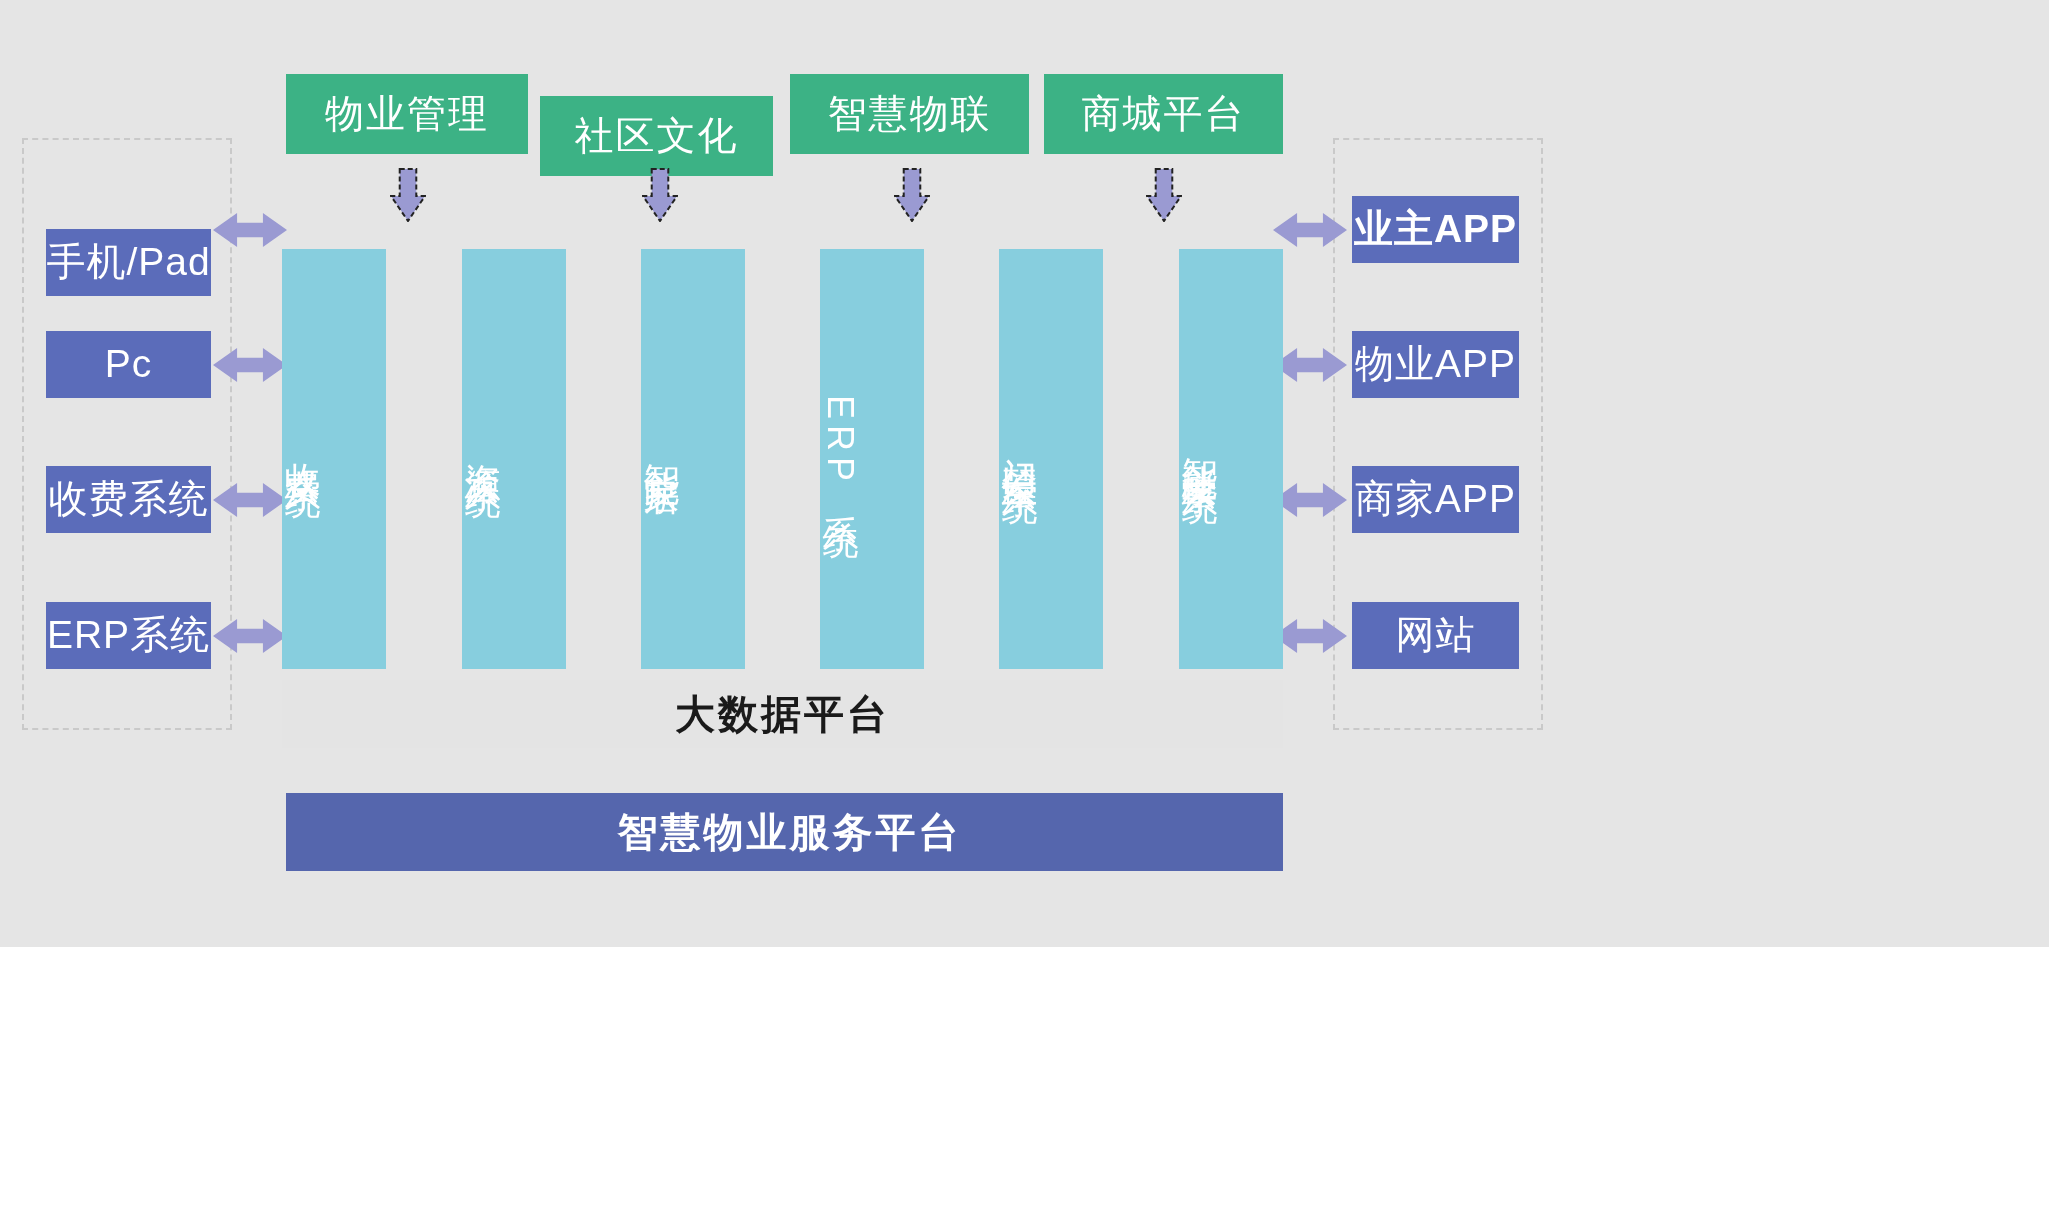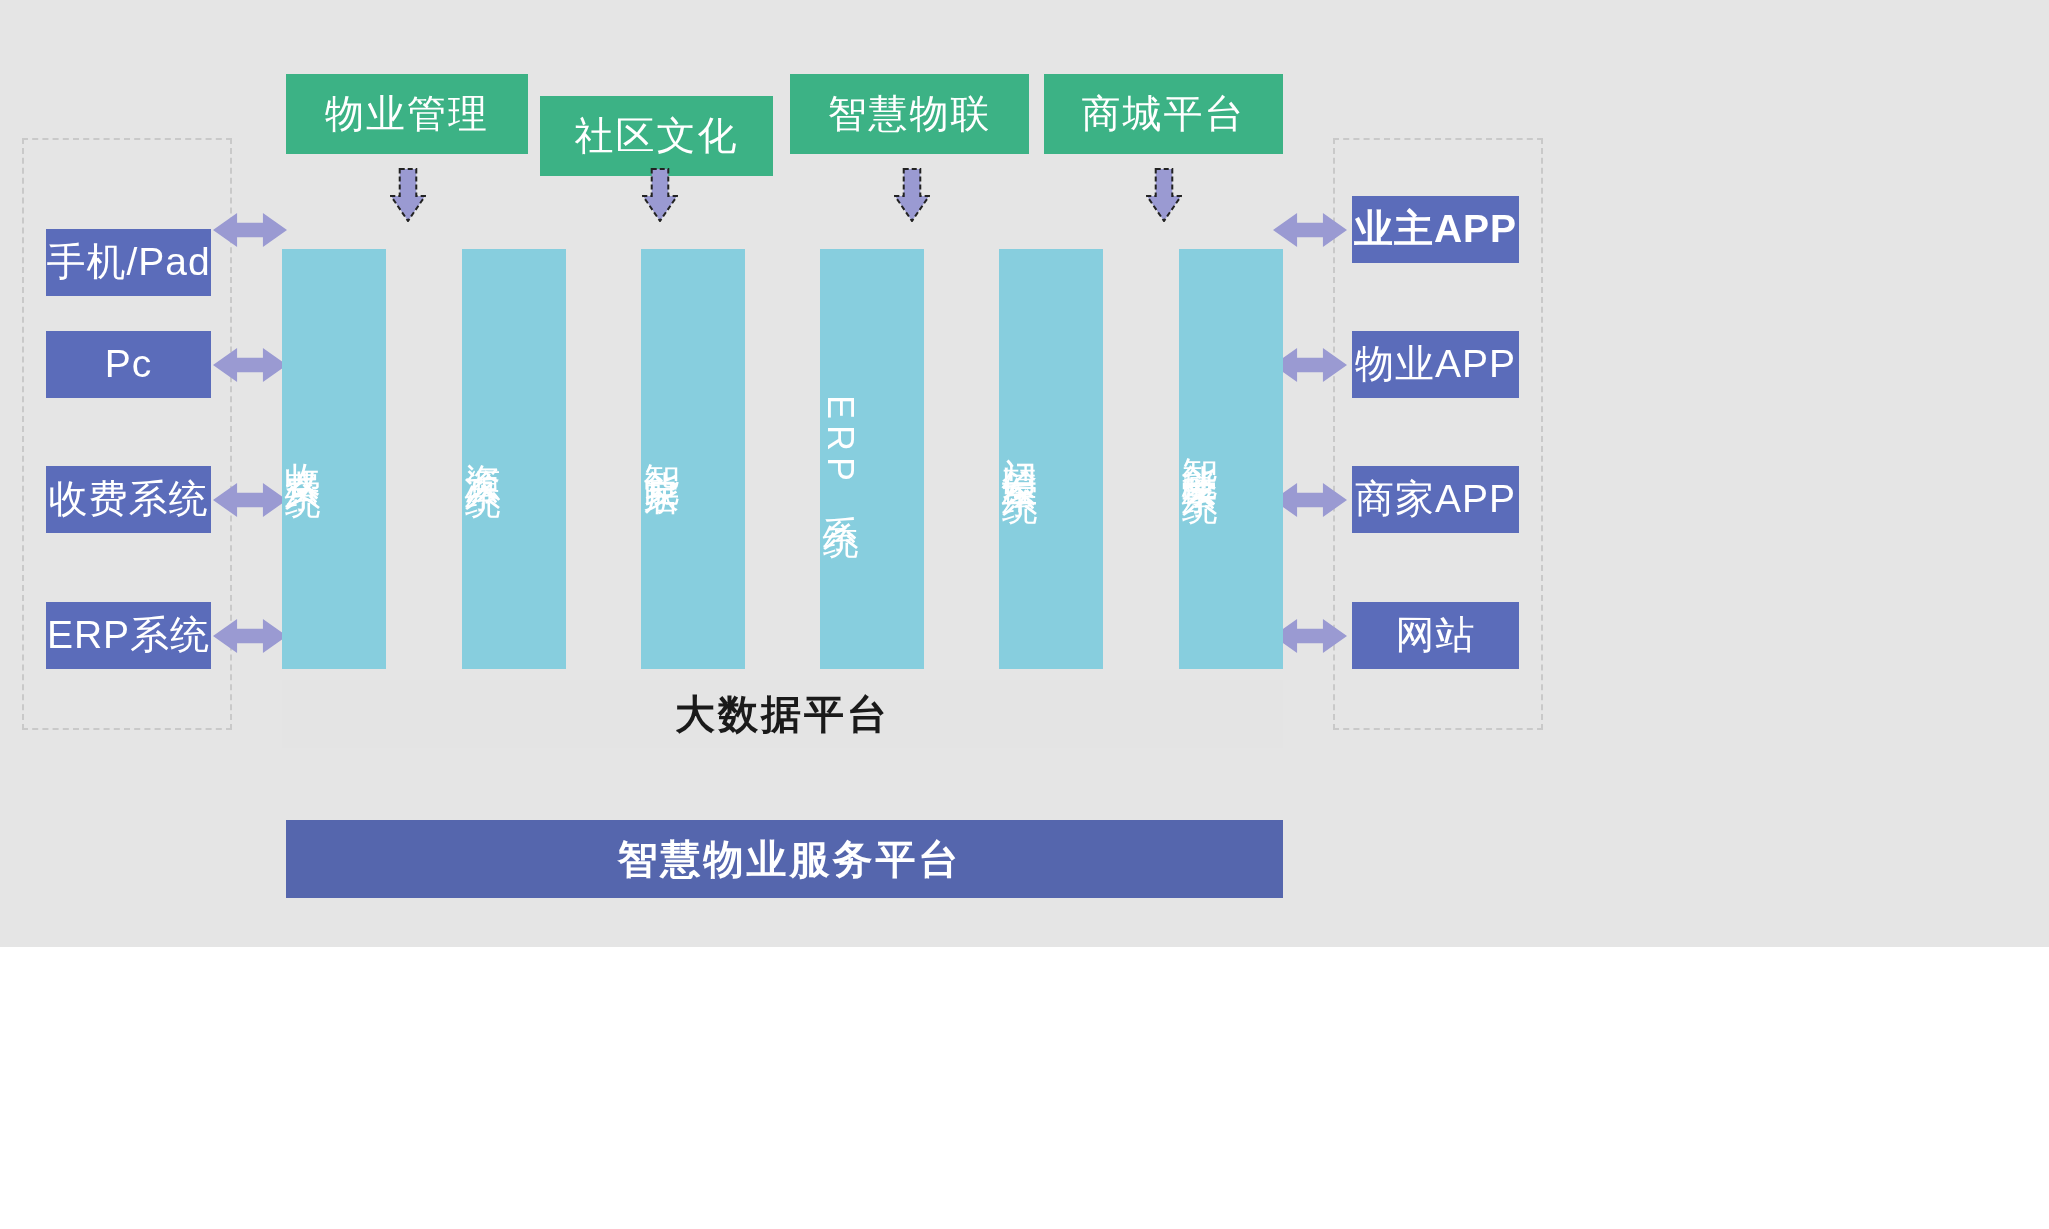--- a/index.html
+++ b/index.html
@@ -197,16 +197,16 @@
       </div>
       <div class="box teal-col" style="left: 999px; top: 249px; width: 104px; height: 420px;">
         <span class="vtext">门禁停车系统</span>
       </div>
       <div class="box teal-col" style="left: 1179px; top: 249px; width: 104px; height: 420px;">
         <span class="vtext">智能楼宇系统</span>
       </div>
     </div>
   <div id="layer-bars">
       <div class="box grey-bar" style="left: 282px; top: 680px; width: 1001px; height: 68px;">大数据平台</div>
-      <div class="box indigo-bar" style="left: 286px; top: 820px; width: 997px; height: 78px; padding-left: 10px;">智慧物业服务平台</div>
+      <div class="box indigo-bar" style="left: 286px; top: 793px; width: 997px; height: 78px; padding-left: 10px;">智慧物业服务平台</div>
     </div>
 
 </div>
 
 </body></html>

